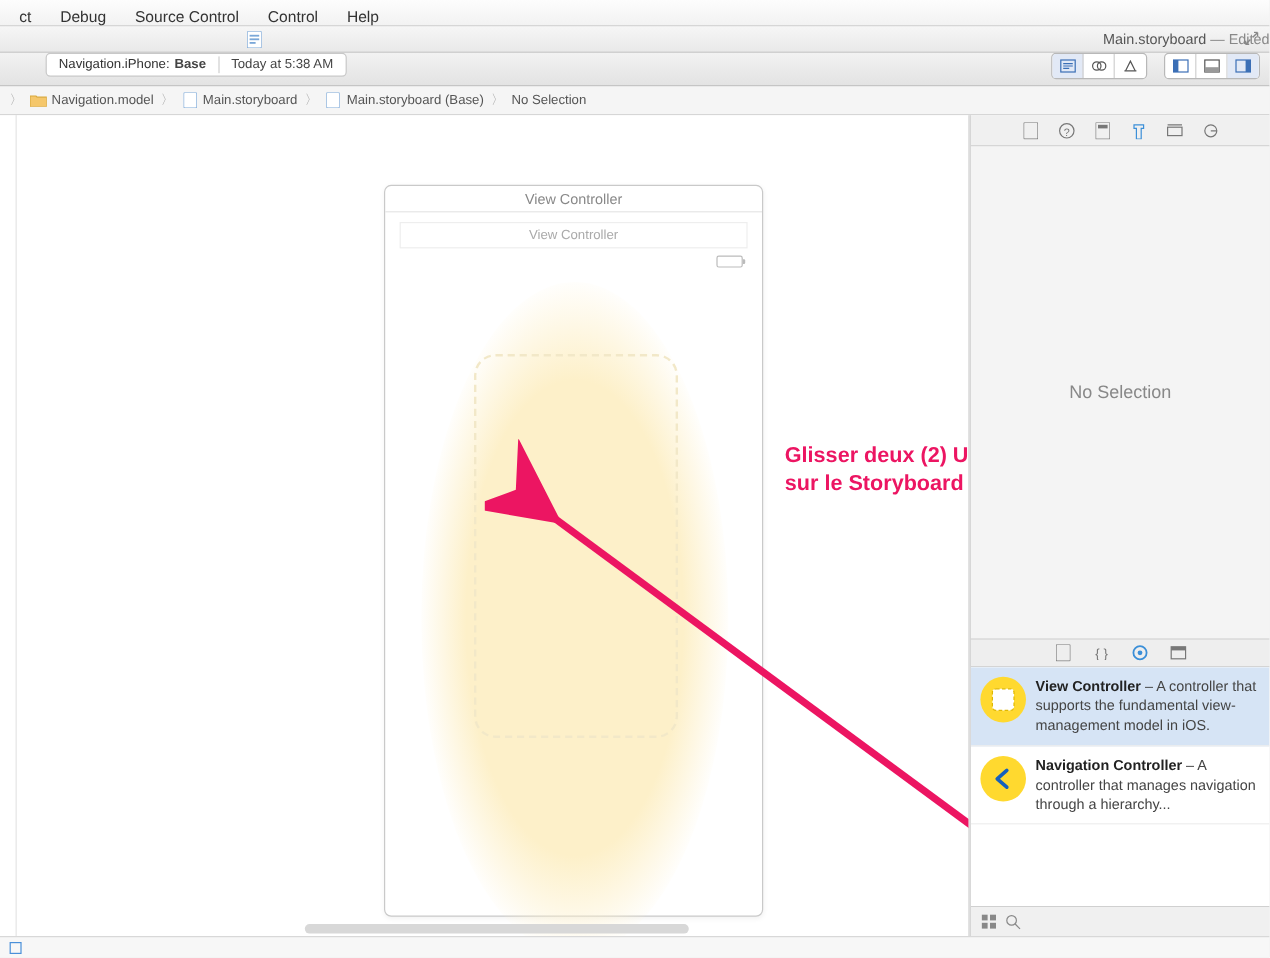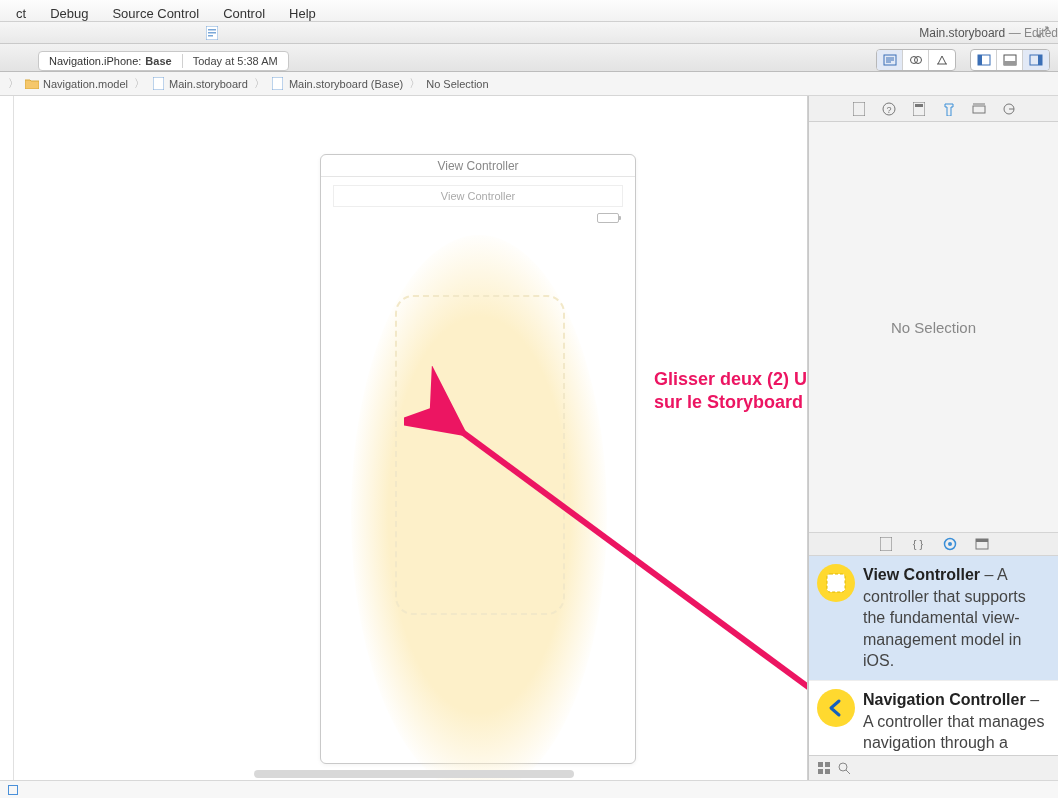--- a/index.html
+++ b/index.html
@@ -8,21 +8,21 @@
 
 .menu-bar { height: 22px; background: linear-gradient(#fdfdfd,#f2f2f2); border-bottom: 1px solid #d0d0d0; display: flex; align-items: flex-end; padding: 0 4px; font-size: 13px; }
 .menu-bar span { padding: 0 12px; cursor: default; }
 
 
 .title-bar { height: 22px; background: linear-gradient(#f6f6f6,#e9e9e9); border-bottom: 1px solid #c9c9c9; display: flex; align-items: center; justify-content: flex-end; font-size: 12px; color: #555; position: relative; }
 .title-bar .doc-icon { position: absolute; left: 205px; }
 .title-bar .expand-right { position: absolute; right: 8px; top: 3px; }
 
 
-.toolbar { height: 28px; background: linear-gradient(#f2f2f2,#e3e3e3); border-bottom: 1px solid #bcbcbc; display: flex; align-items: flex-end; padding: 0 8px; }
+.toolbar { height: 28px; background: linear-gradient(#f2f2f2,#e3e3e3); border-bottom: 1px solid #bcbcbc; display: flex; align-items: flex-start; padding: 0 8px; }
 .status-pill { background: #fff; border: 1px solid #c8c8c8; border-radius: 4px; height: 20px; display: flex; align-items: center; padding: 0 10px; font-size: 11px; color: #444; margin-left: 30px; }
 .status-pill .nav { color: #333; }
 .status-pill b { margin-left: 4px; }
 .status-pill .divider { width: 1px; height: 14px; background: #d0d0d0; margin: 0 10px; }
 .toolbar .right-icons { margin-left: auto; display: flex; gap: 14px; }
 .seg-group { display: flex; border: 1px solid #b8b8b8; border-radius: 4px; overflow: hidden; background: #fff; }
 .seg-btn { width: 26px; height: 20px; display: flex; align-items: center; justify-content: center; border-right: 1px solid #d0d0d0; }
 .seg-btn:last-child { border-right: none; }
 .seg-btn.active { background: #e2e9f6; }
 
@@ -51,21 +51,21 @@
 .arrow-svg { position: absolute; left: 390px; top: 270px; pointer-events: none; }
 
 
 .inspector-tabs { height: 26px; border-bottom: 1px solid #d0d0d0; display: flex; align-items: center; justify-content: center; gap: 16px; background: #f0f0f0; }
 .inspector-body { flex: 1; display: flex; align-items: center; justify-content: center; color: #888; font-size: 15px; background: #f4f4f4; }
 .library-tabs { height: 24px; border-top: 1px solid #d4d4d4; border-bottom: 1px solid #d4d4d4; display: flex; align-items: center; justify-content: center; gap: 18px; background: #eee; }
 .library-list { background: #fff; overflow-y: auto; height: 200px; border-bottom: 1px solid #d0d0d0; }
 .lib-item { display: flex; padding: 8px; border-bottom: 1px solid #eee; gap: 8px; }
 .lib-item.selected { background: #d6e4f5; }
 .lib-icon { width: 38px; height: 38px; border-radius: 50%; background: #ffd92f; flex-shrink: 0; display:flex; align-items:center; justify-content:center; }
-.lib-text { font-size: 16px; color: #444; line-height: 1.35; }
+.lib-text { font-size: 12px; color: #444; line-height: 1.35; }
 .lib-text b { color: #222; }
 .library-footer { height: 24px; background: #f0f0f0; display: flex; align-items: center; padding: 0 8px; gap: 6px; }
 
 
 .bottom-bar { height: 18px; background: #f7f7f7; border-top: 1px solid #d8d8d8; display: flex; align-items: center; padding: 0 8px; }
 .bottom-bar .sq { width: 10px; height: 10px; border: 1.5px solid #4a90d9; }
 
 .tiny-icon { width: 14px; height: 14px; display: inline-flex; align-items:center; justify-content:center; }
 svg { display: block; }
 

